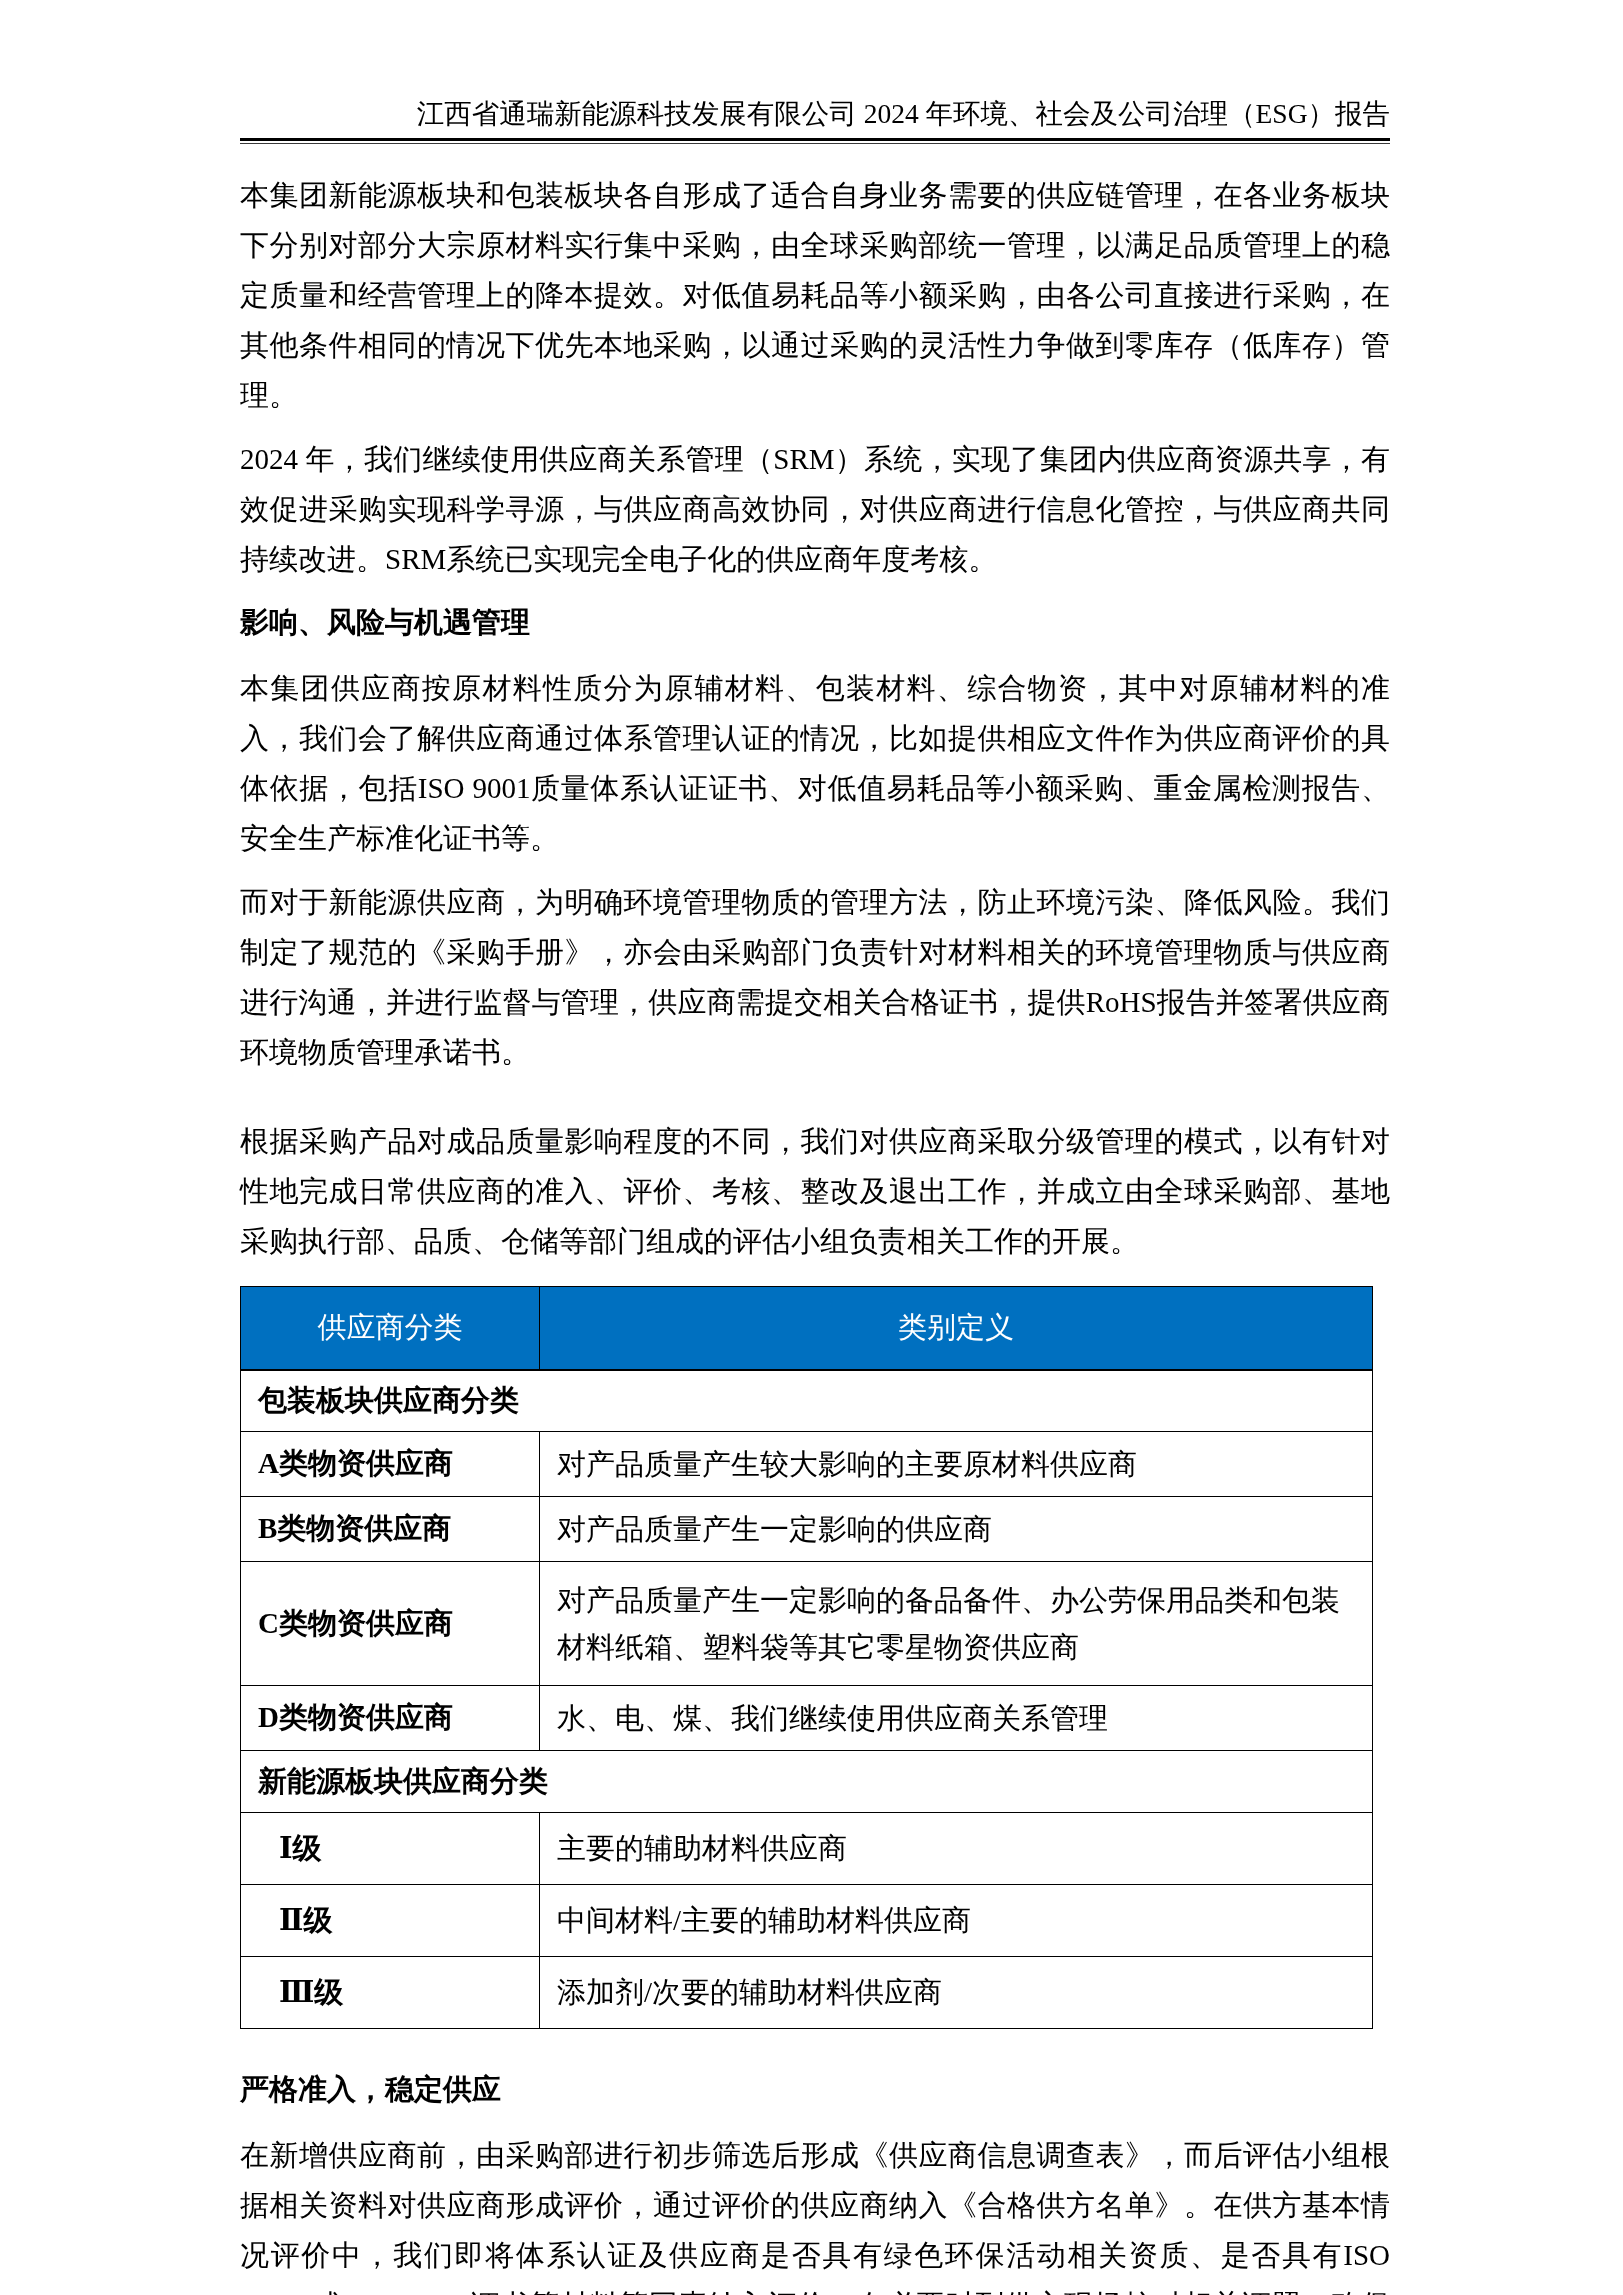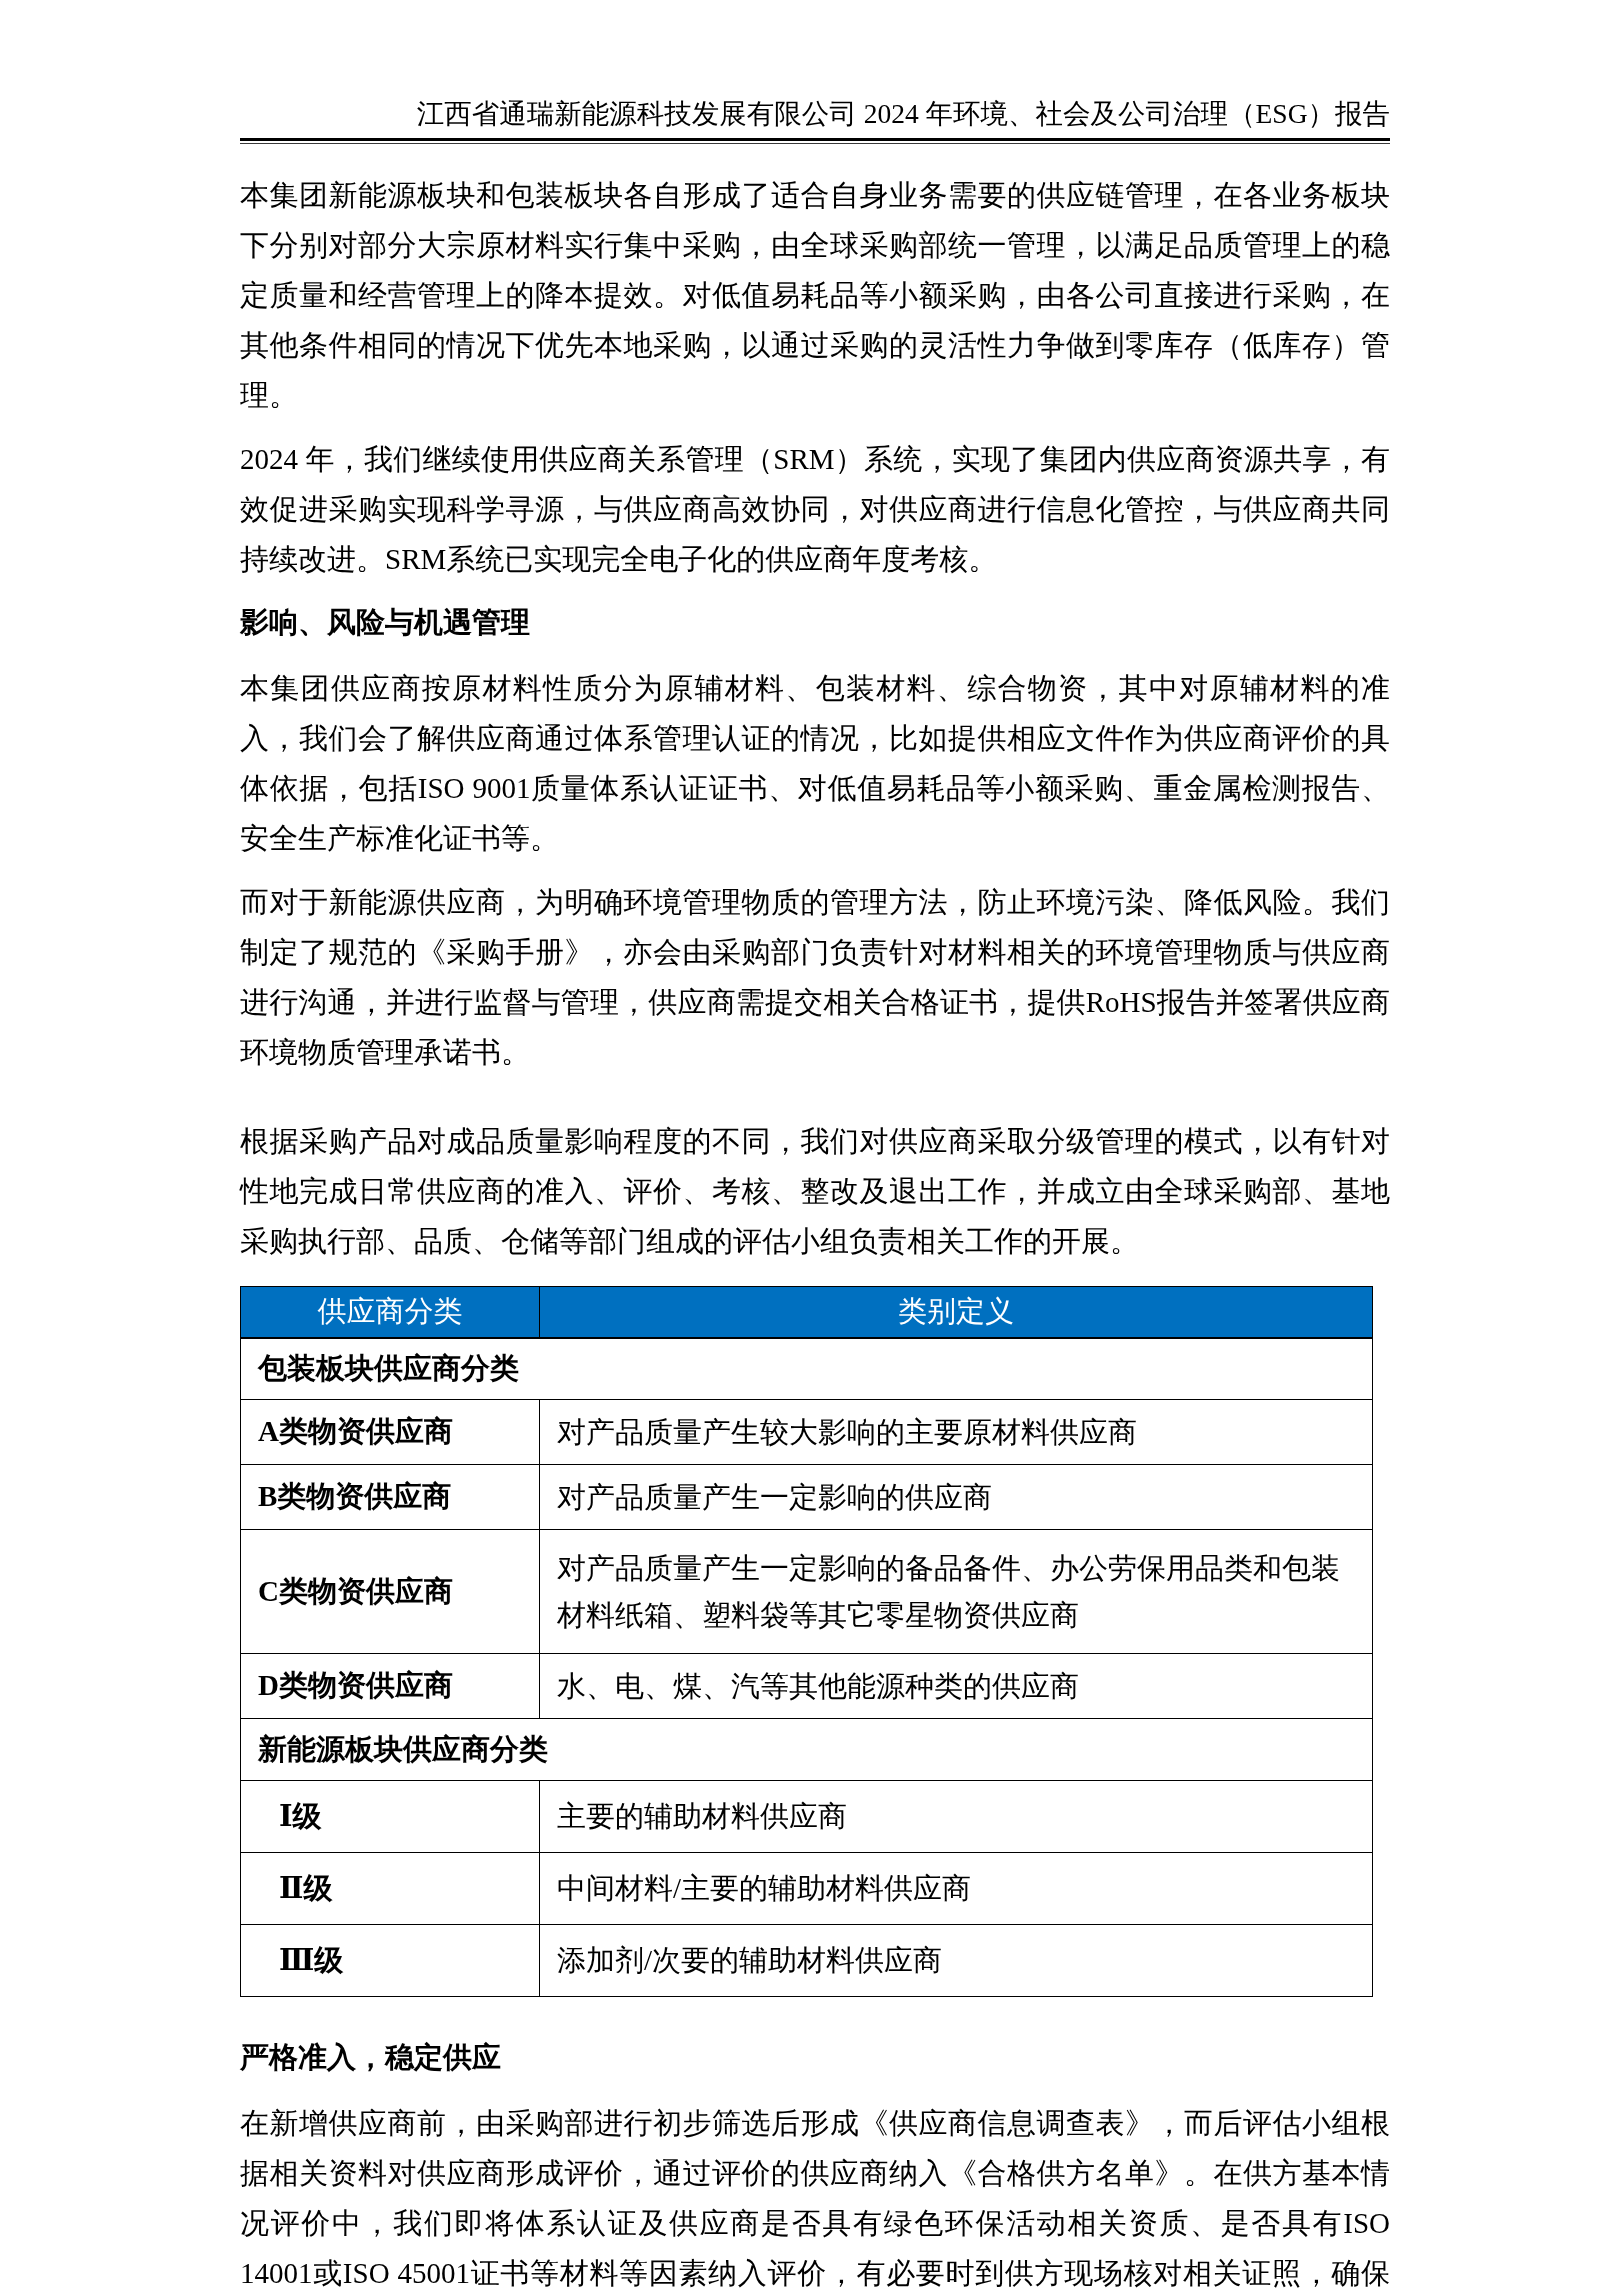--- a/index.html
+++ b/index.html
@@ -59,21 +59,21 @@
     font-size: 29px;
     vertical-align: middle;
     padding: 6.5px 13px 6.5px 17px;
     box-sizing: border-box;
   }
   .col-category { width: 299px; }
   tr.table-head td {
     background: #0070C0;
     color: #ffffff;
     text-align: center;
-    height: 51px;
+    height: 83px;
     border-bottom: 2px solid #000000;
     padding: 0;
   }
   tr.section-row td {
     font-weight: 700;
     height: 62px;
   }
   tr.data-row td.cat-cell { font-weight: 700; height: 65px; }
   tr.data-row td.def-cell { line-height: 47px; }
   tr.row-c td { height: 124px; }
@@ -126,21 +126,21 @@
         <tr class="data-row">
           <td class="cat-cell">B类物资供应商</td>
           <td class="def-cell">对产品质量产生一定影响的供应商</td>
         </tr>
         <tr class="data-row row-c">
           <td class="cat-cell">C类物资供应商</td>
           <td class="def-cell">对产品质量产生一定影响的备品备件、办公劳保用品类和包装材料纸箱、塑料袋等其它零星物资供应商</td>
         </tr>
         <tr class="data-row">
           <td class="cat-cell">D类物资供应商</td>
-          <td class="def-cell">水、电、煤、汽等其他能源种类的供应商</td>
+          <td class="def-cell">水、电、煤、我们继续使用供应商关系管理</td>
         </tr>
 
         <tr class="section-row">
           <td colspan="2">新能源板块供应商分类</td>
         </tr>
         <tr class="data-row level-row">
           <td class="cat-cell">Ⅰ级</td>
           <td class="def-cell">主要的辅助材料供应商</td>
         </tr>
         <tr class="data-row level-row">

